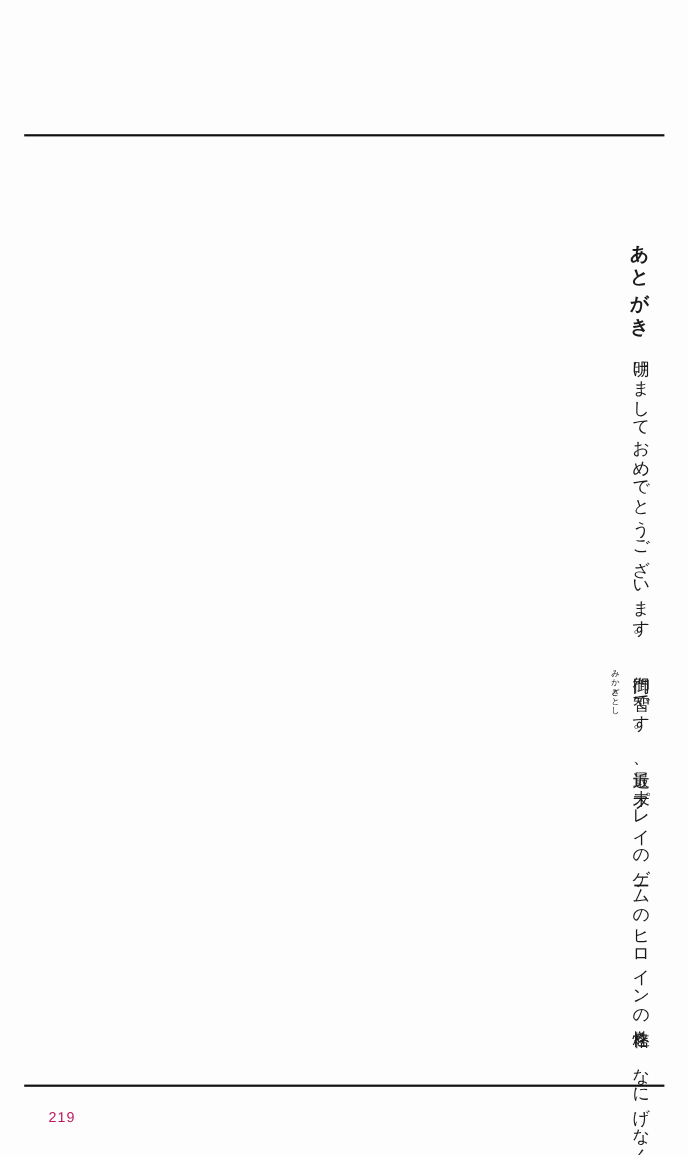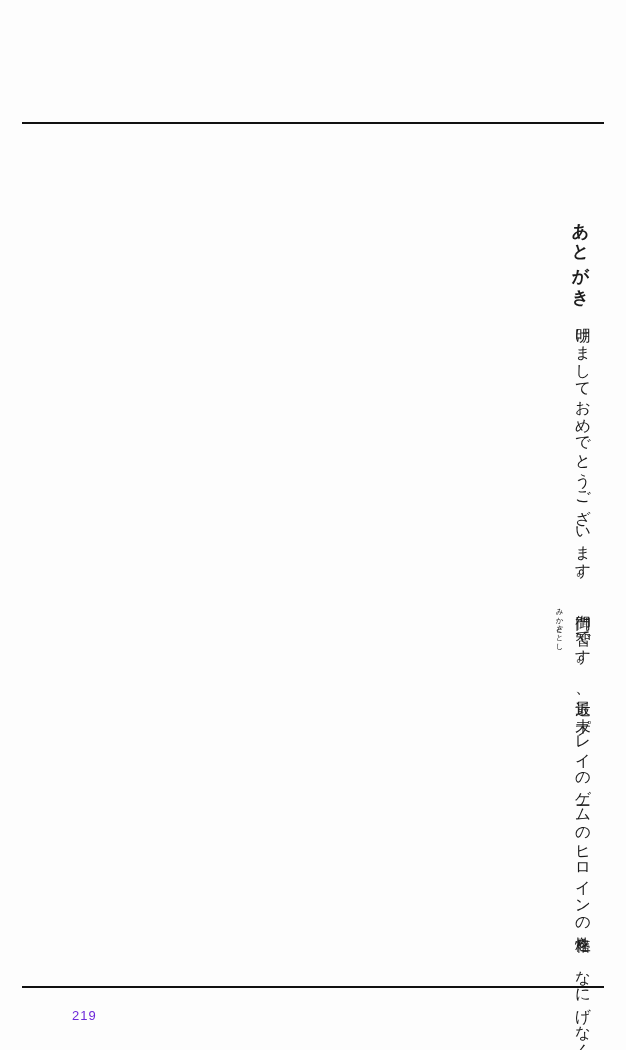--- a/index.html
+++ b/index.html
@@ -86,23 +86,22 @@
     text-orientation: upright;
     white-space: nowrap;
     color: #222;
   }
   .page-number {
     position: absolute;
     left: 44px;
     top: 1008px;
     font-family: "Liberation Sans", sans-serif;
     font-size: 13px;
-    color: #6d28d9;
+    color: #be185d;
     letter-spacing: 1px;
-    margin-left: 28px;
   }
 </style>
 </head>
 <body>
 
 <div class="page">
 
   <div class="rule top"></div>
   <div class="rule bottom"></div>
 

